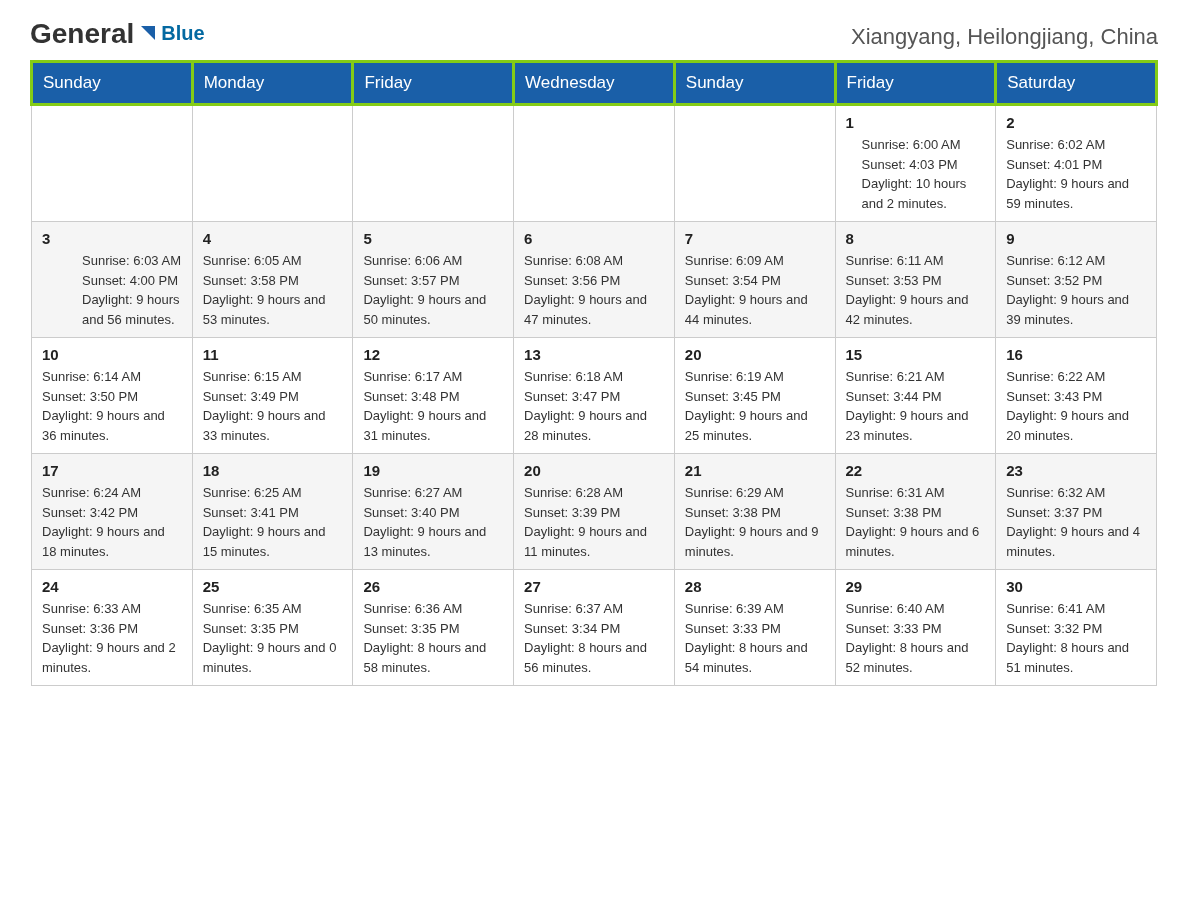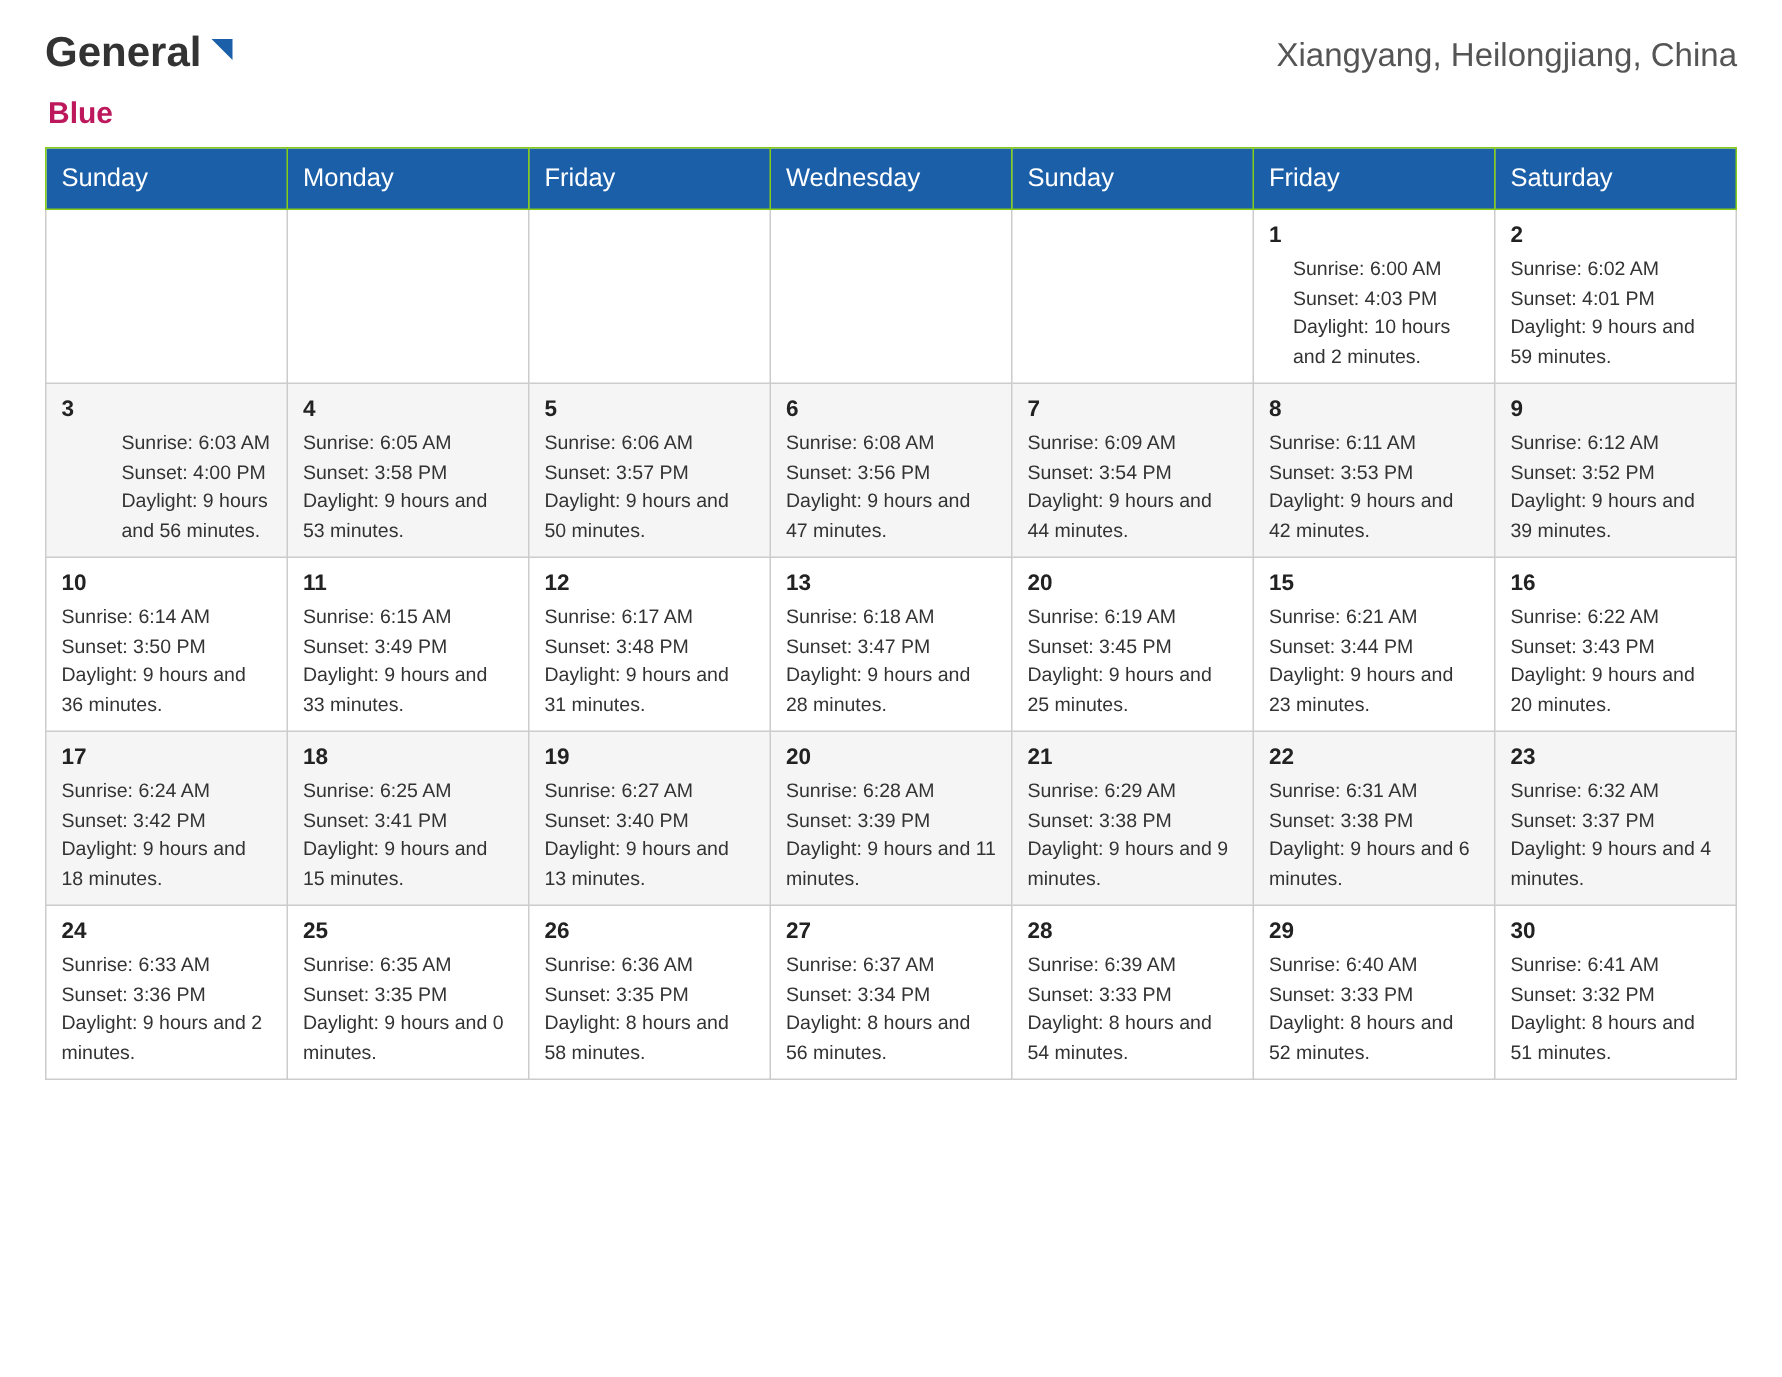--- a/index.html
+++ b/index.html
@@ -11,34 +11,34 @@
       min-height: 918px;
     }
     .header {
       display: flex;
       justify-content: space-between;
       align-items: flex-start;
       margin-bottom: 10px;
     }
     .logo {
       display: flex;
-      flex-direction: column;
+      flex-direction: row;
       align-items: flex-start;
     }
     .logo-text {
       font-size: 28px;
       font-weight: bold;
       color: #333;
       line-height: 1;
     }
     .logo-blue-line {
-      color: #be185d;
+      color: #0369a1;
       font-size: 20px;
       font-weight: bold;
-      margin-top: 16px;
+      margin-top: 2px;
       margin-left: 2px;
     }
     .title-block {
       text-align: right;
     }
     .month-title {
       font-size: 52px;
       font-weight: normal;
       color: #222;
     }
@@ -52,21 +52,21 @@
       border-collapse: collapse;
       margin-top: 10px;
     }
     .calendar th {
       background-color: #1a5fa8;
       color: #fff;
       font-size: 17px;
       font-weight: normal;
       padding: 10px 10px;
       text-align: left;
-      border: 1px solid #84cc16;
+      border: 3px solid #84cc16;
     }
     .calendar td {
       vertical-align: top;
       padding: 8px 10px;
       border: 1px solid #ccc;
       width: calc(100% / 7);
       min-height: 110px;
       font-size: 13.5px;
       color: #333;
       background: #fff;

